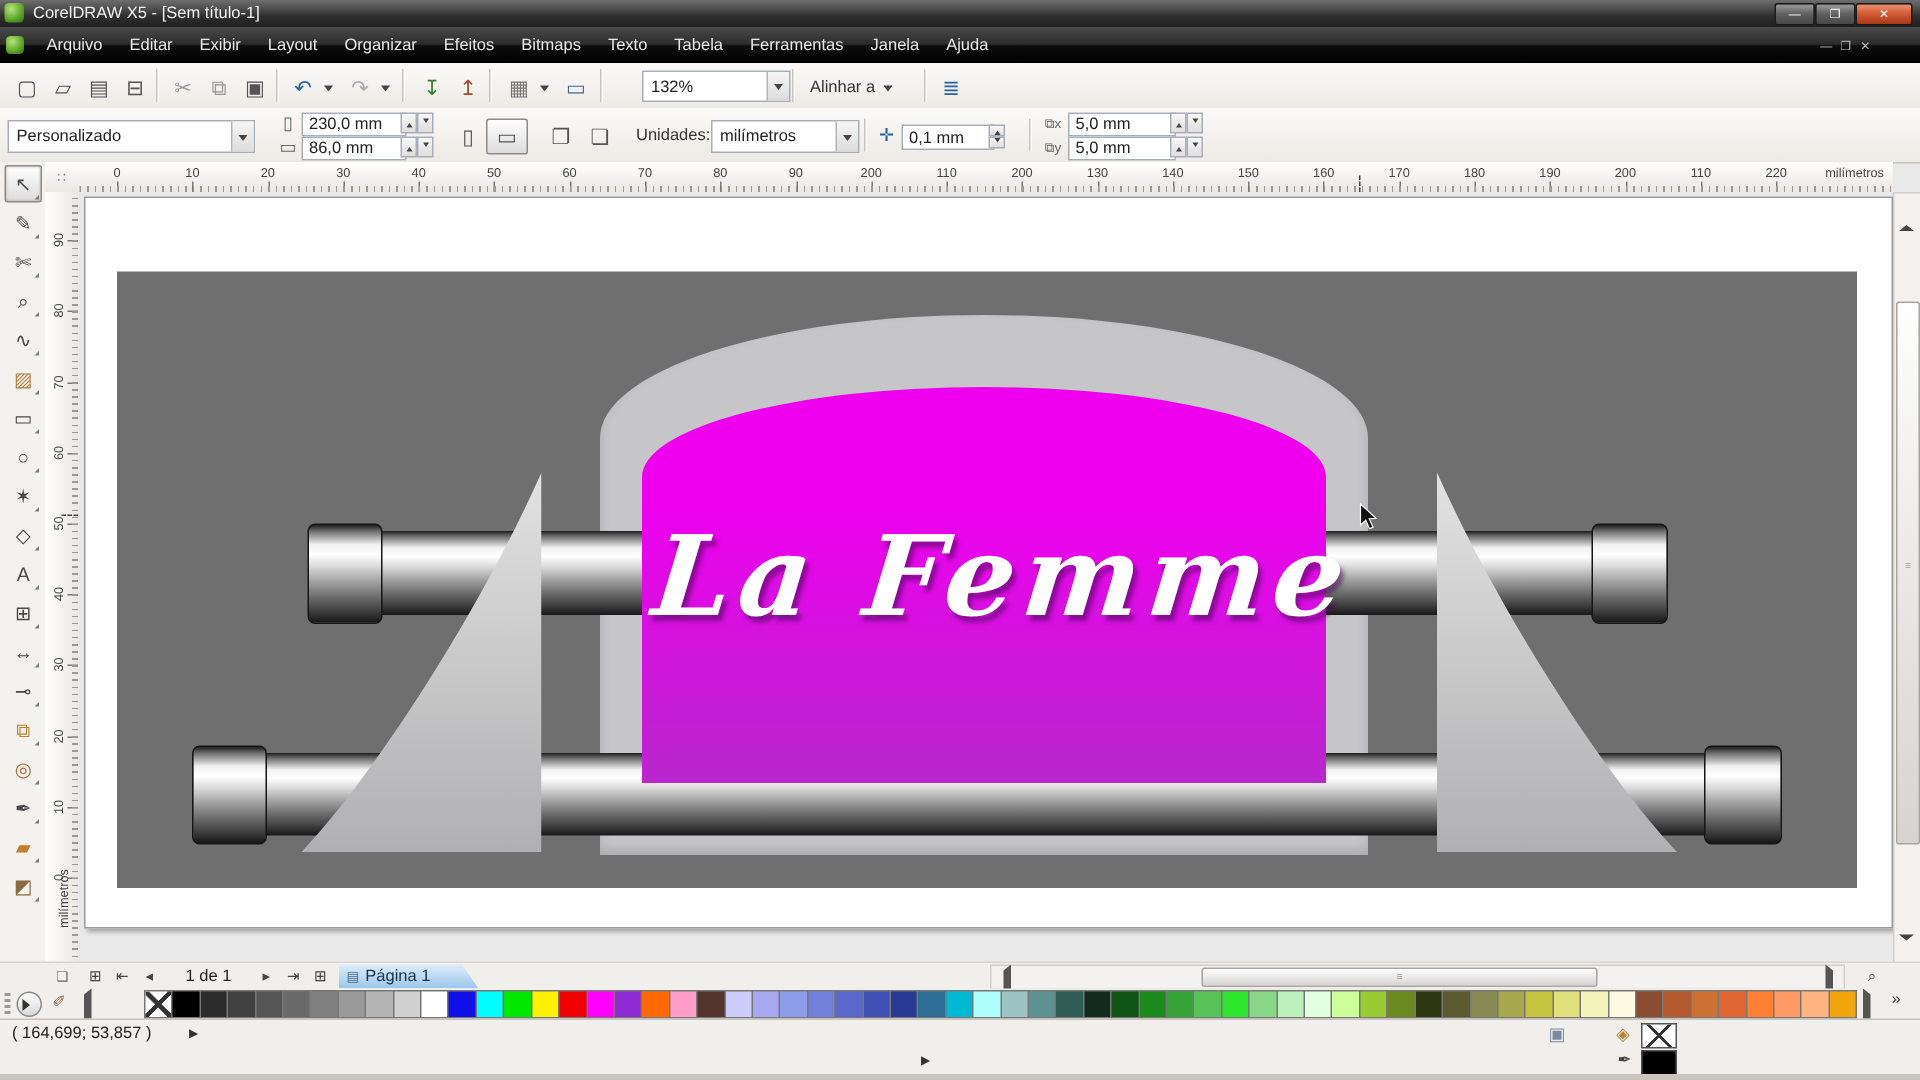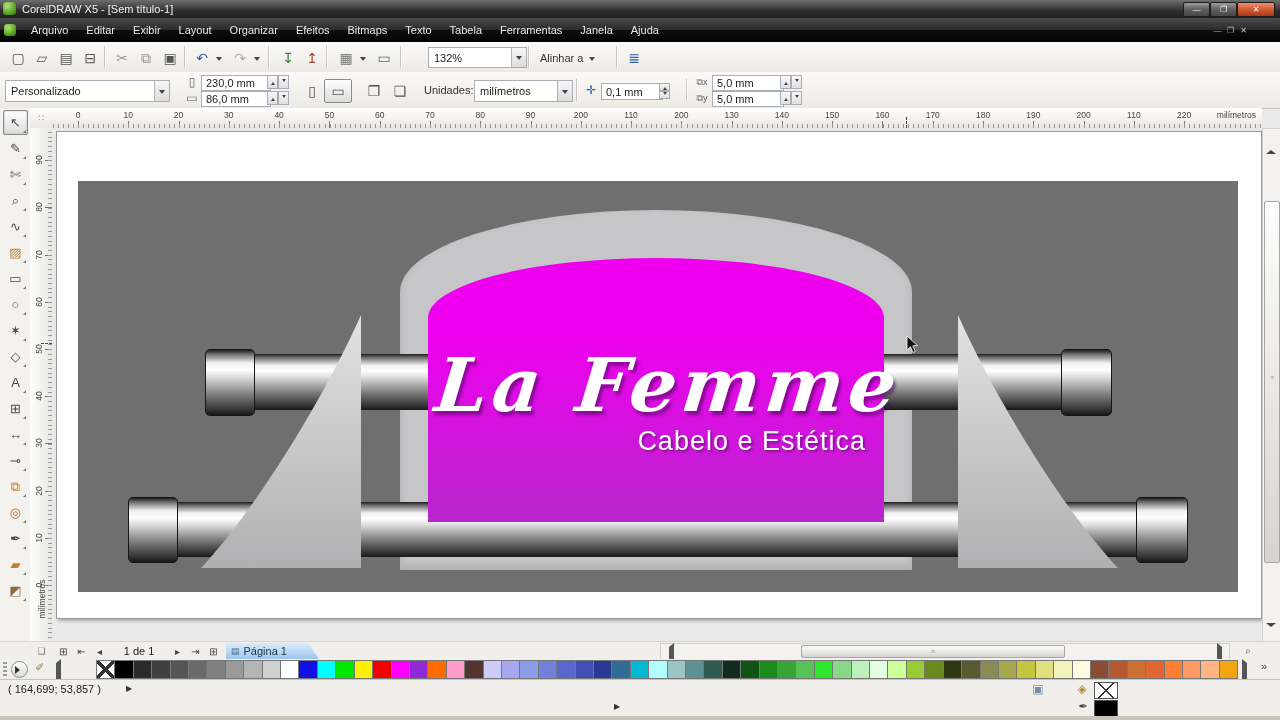--- a/index.html
+++ b/index.html
@@ -378,21 +378,20 @@
 
       <div class="abs chrome" style="left:193px;top:222px;width:813px;height:56px;z-index:3;"></div>
       <div class="abs chrome cap" style="left:148px;top:217px;width:48px;height:65px;z-index:3;"></div>
       <div class="abs chrome cap" style="left:1004px;top:217px;width:49px;height:65px;z-index:3;"></div>
       <div class="abs chrome" style="left:117px;top:370px;width:964px;height:55px;z-index:3;"></div>
       <div class="abs chrome cap" style="left:71px;top:365px;width:48px;height:64px;z-index:3;"></div>
       <div class="abs chrome cap" style="left:1079px;top:365px;width:50px;height:64px;z-index:3;"></div>
 
       <div class="abs" id="art-panel" style="left: 371px; top: 126px; width: 456px; height: 264px; z-index: 4; border-radius: 228px 228px 0px 0px / 60px 60px 0px 0px; background: linear-gradient(rgb(238, 0, 238) 0%, rgb(238, 0, 238) 30%, rgb(184, 39, 205) 100%);">
         <div id="sign-title" class="abs" style="left:8px;top:84px;width:440px;">La Femme</div>
-        <div id="sign-subtitle" class="abs" style="left:128px;top:168px;width:310px;">Cabelo e Estética</div>
       </div>
 
       <svg class="abs" style="left:144px;top:183px;z-index:5;" width="160" height="253" viewBox="0 0 160 253">
         <defs>
             <linearGradient id="sailg1" x1="0" y1="0" x2="0" y2="1">
           <stop offset="0" stop-color="#e2e2e2"></stop>
               <stop offset="1" stop-color="#b0b0b2"></stop>
         </linearGradient>
           </defs>
         <path d="M160 0 C 120 90 50 200 0 253 L 160 253 Z" fill="url(#sailg1)"></path>

